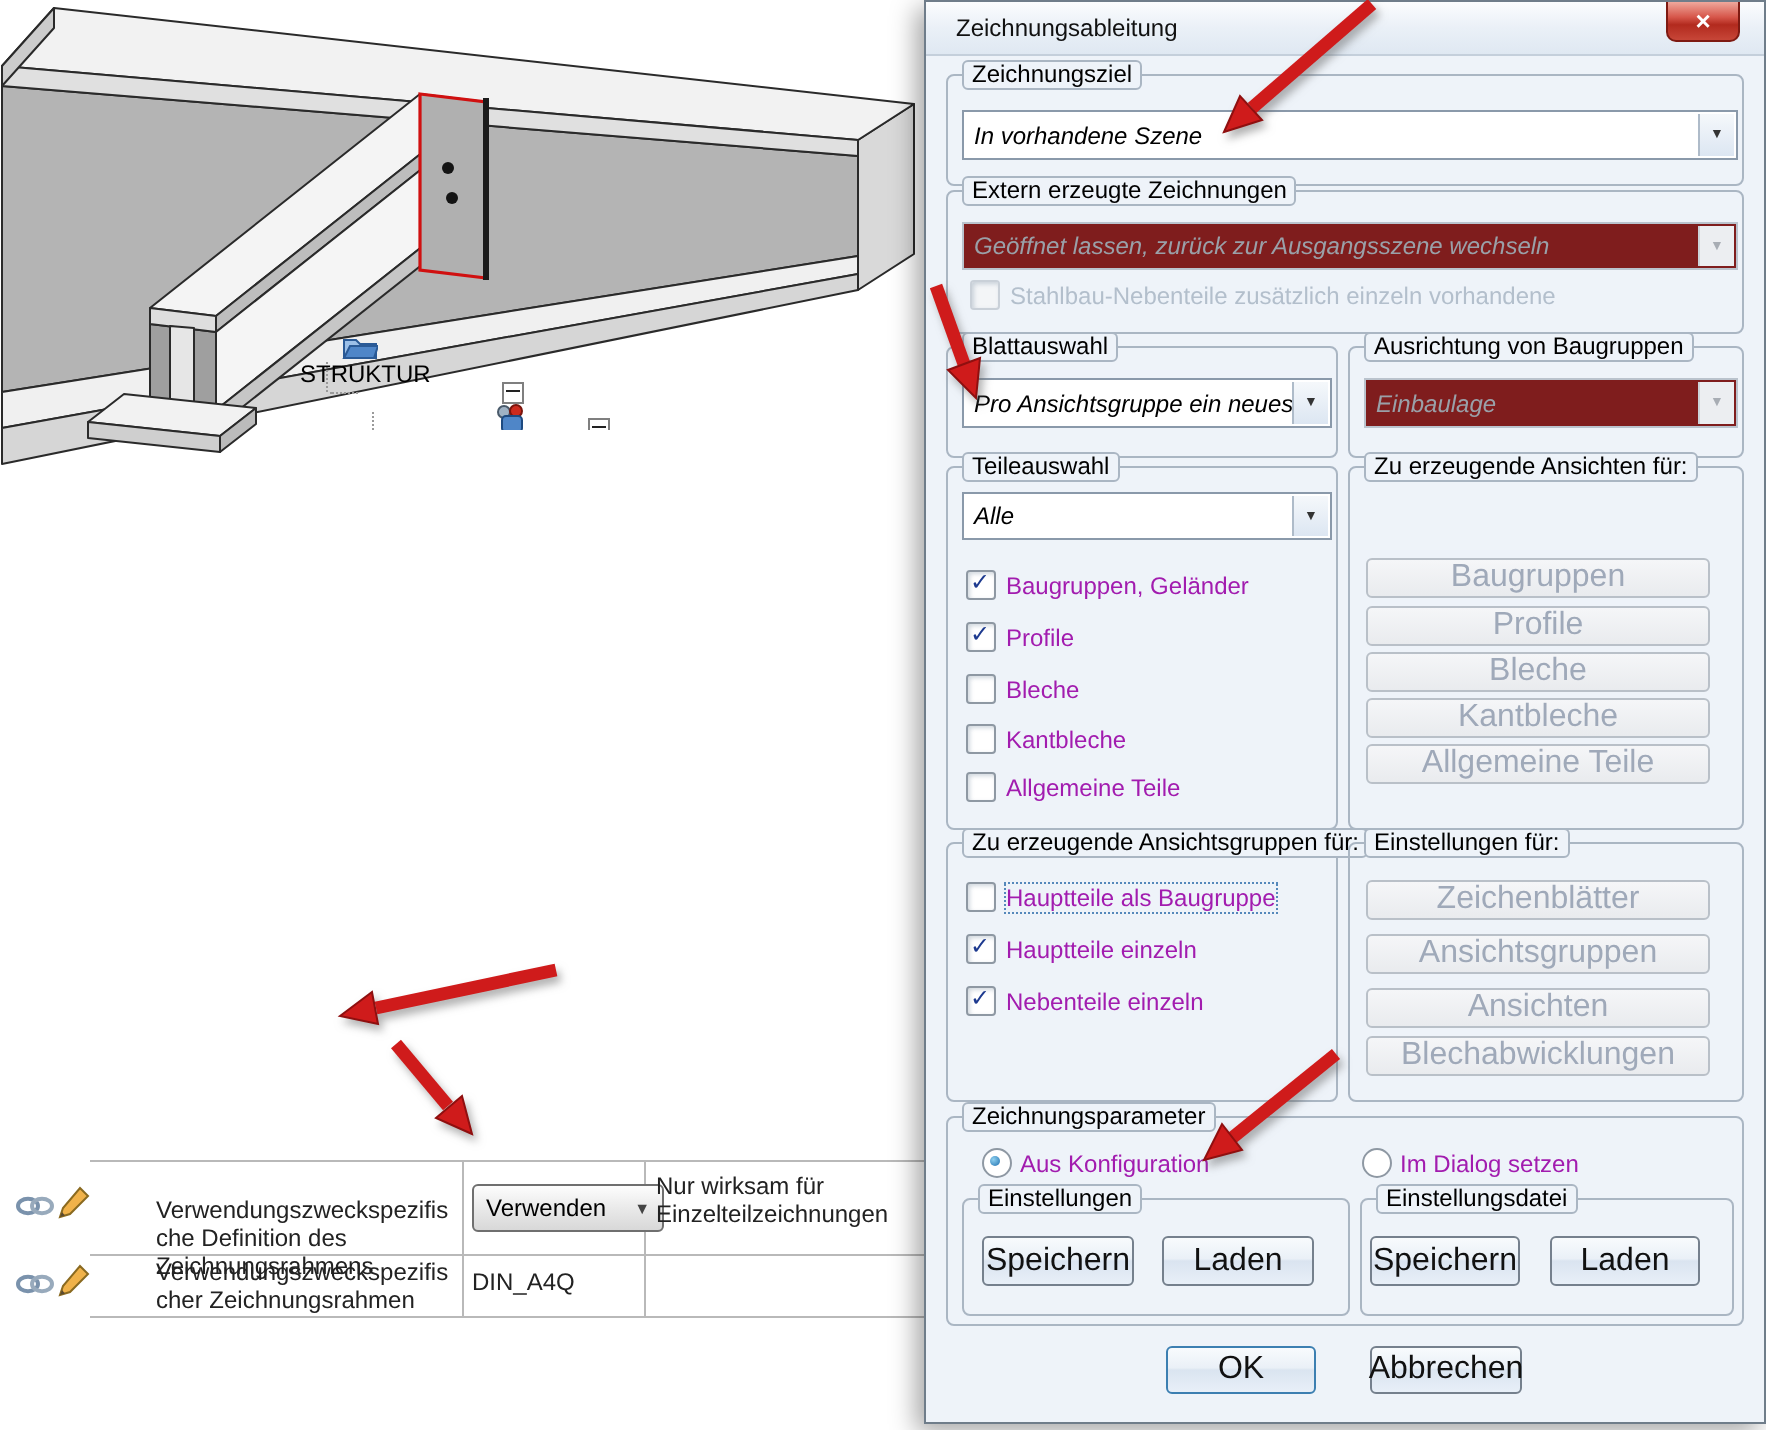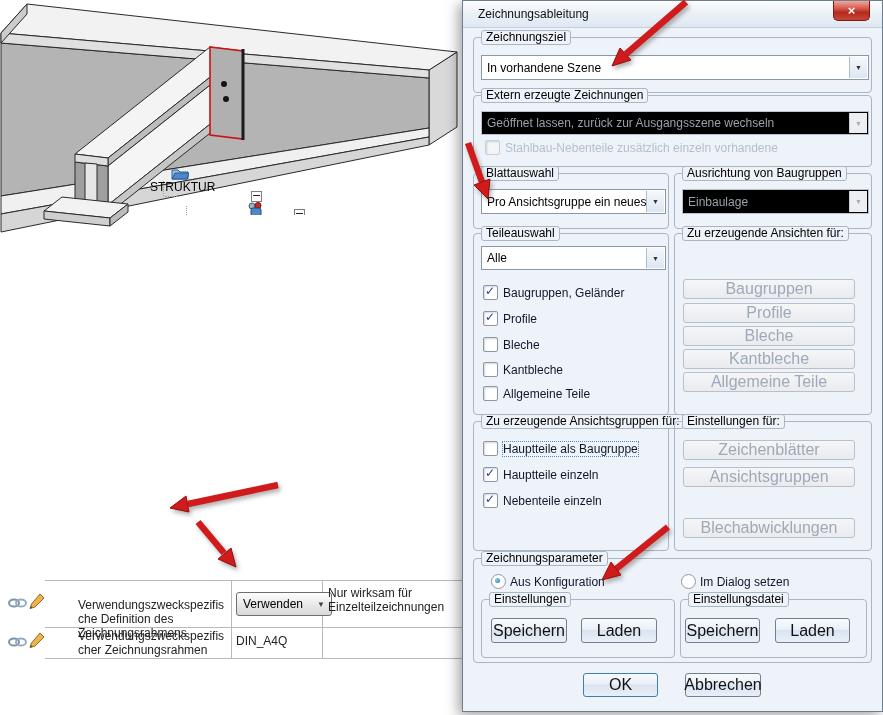--- a/index.html
+++ b/index.html
@@ -29,31 +29,31 @@
   .titlebar{position:absolute;left:0;top:0;right:0;height:26px;
             background:linear-gradient(#fbfdfe,#eaf0f7 50%,#dfe8f2);border-bottom:1px solid #c4cfdb;padding-left:41px;}
   .title-text{position:absolute;left:15px;top:6px;font-size:12px;color:#111;}
   .closebtn{position:absolute;right:12px;top:0;width:35px;height:19px;border:1px solid #7e1a12;border-top:none;
             border-radius:0 0 5px 5px;background:linear-gradient(#efa89c,#d6564a 40%,#b22a1e 60%,#c74638);
             color:#fff;font-weight:bold;font-size:13px;display:flex;align-items:center;justify-content:center;}
   .grp{position:absolute;border:1px solid #aab6c3;border-radius:4px;}
   .grp>.lbl{position:absolute;top:-8px;left:7px;background:#eef3f9;border:1px solid #aab6c3;border-radius:3px;
             padding:0 4px;font-size:12px;line-height:13px;color:#000;white-space:nowrap;}
   .combo{position:absolute;background:#fff;border:1px solid #8a99aa;font-size:12px;display:flex;align-items:center;
-         padding-left:5px;overflow:hidden;white-space:nowrap;}
+         padding-left:5px;overflow:hidden;white-space:nowrap;font-style:italic;}
   .combo .arrowbtn{position:absolute;right:1px;top:1px;bottom:1px;width:17px;
          background:linear-gradient(#f5f8fb,#dce6f2);border-left:1px solid #aebbc9;
          display:flex;align-items:center;justify-content:center;font-size:7px;color:#333;}
-  .combo.disabled{background:#000000;color:#9aa0a8;border-color:#bac3cd;}
+  .combo.disabled{background:#7f1d1d;color:#9aa0a8;border-color:#bac3cd;}
   .combo.disabled .arrowbtn{background:#eceef1;color:#a8adb4;border-color:#ccd3da;}
   .cb{position:absolute;width:13px;height:13px;background:#fff;border:1px solid #8e98a3;border-radius:2px;
       box-shadow:inset 1px 1px 2px rgba(120,140,160,.35);}
   .cb.checked::after{content:"✓";position:absolute;left:1px;top:-2px;font-size:12px;font-weight:bold;color:#1d3a8f;}
   .cb.disabled{border-color:#c9d0d8;background:#f3f5f7;}
-  .cblabel{position:absolute;font-size:12px;color:#0f172a;white-space:nowrap;}
+  .cblabel{position:absolute;font-size:12px;color:#a21caf;white-space:nowrap;}
   .cblabel.dim{color:#b3bfcc;}
   .cblabel.focus{outline:1px dotted #5588bb;}
   .radio{position:absolute;width:13px;height:13px;border-radius:50%;background:#fff;border:1px solid #8e98a3;}
   .radio.selected::after{content:"";position:absolute;left:3px;top:3px;width:5px;height:5px;border-radius:50%;
       background:radial-gradient(circle at 35% 35%,#8ed0f0,#1f6fae);}
   .btn{position:absolute;border:1px solid #75808d;border-radius:3px;font-size:16px;color:#111;
        background:linear-gradient(#f8fbfd,#eaf0f7 45%,#dae4f0 50%,#e8eff8);
        display:flex;align-items:center;justify-content:center;}
   .btn.disabled{border-color:#b9c0c8;background:linear-gradient(#f5f6f8,#e9ebee);color:#9fa9b9;}
   .btn.default{border-color:#3c7fb1;}
@@ -250,20 +250,21 @@
   <span class="cb checked" style="left:20px;top:466px"></span>
   <span class="cblabel" style="left:40px;top:467px">Hauptteile einzeln</span>
   <span class="cb checked" style="left:20px;top:492px"></span>
   <span class="cblabel" style="left:40px;top:493px">Nebenteile einzeln</span>
 
   <div class="grp" style="left:211px;top:420px;width:196px;height:128px">
     <span class="lbl">Einstellungen für:</span>
   </div>
   <div class="btn disabled" style="left:220px;top:439px;width:170px;height:18px">Zeichenblätter</div>
   <div class="btn disabled" style="left:220px;top:466px;width:170px;height:18px">Ansichtsgruppen</div>
+  <div class="btn disabled" style="left:220px;top:493px;width:170px;height:18px">Ansichten</div>
   <div class="btn disabled" style="left:220px;top:517px;width:170px;height:18px">Blechabwicklungen</div>
 
   <div class="grp" style="left:10px;top:557px;width:397px;height:103px">
     <span class="lbl">Zeichnungsparameter</span>
   </div>
   <span class="radio selected" style="left:28px;top:573px"></span>
   <span class="cblabel" style="left:47px;top:574px">Aus Konfiguration</span>
   <span class="radio" style="left:218px;top:573px"></span>
   <span class="cblabel" style="left:237px;top:574px">Im Dialog setzen</span>
 

